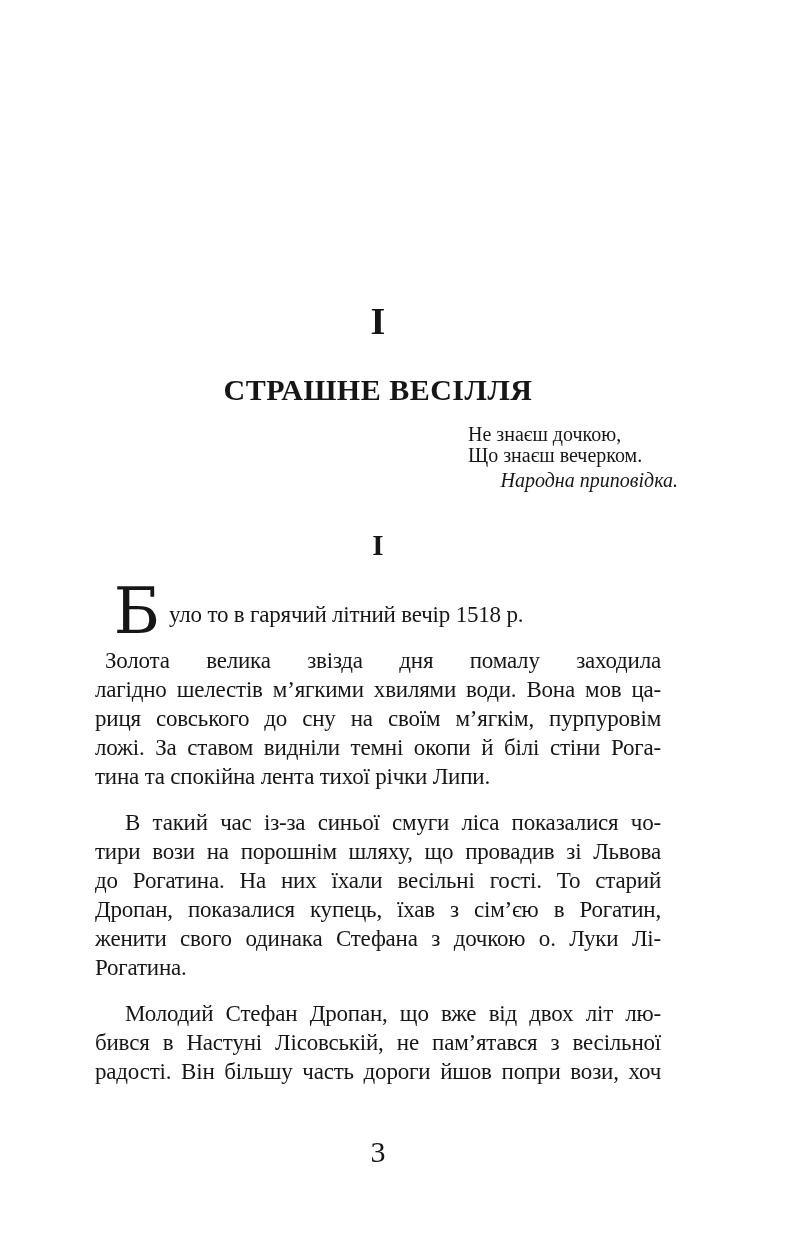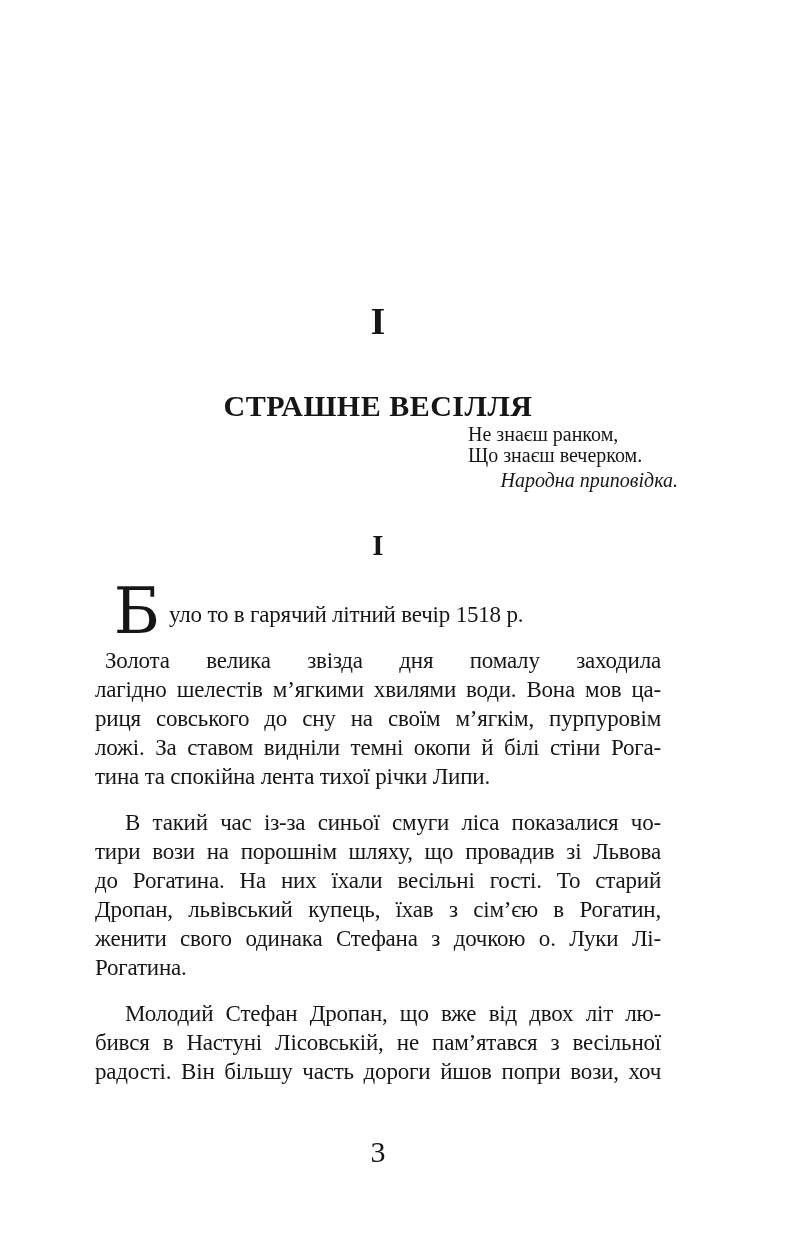--- a/index.html
+++ b/index.html
@@ -21,21 +21,21 @@
     top: 301px;
     left: 78px;
     width: 600px;
     text-align: center;
     font-size: 38px;
     font-weight: 700;
     line-height: 40px;
   }
   .chapter-title {
     position: absolute;
-    top: 389px;
+    top: 373px;
     left: 78px;
     width: 600px;
     text-align: center;
     font-size: 30px;
     font-weight: 700;
     letter-spacing: 0.5px;
     line-height: 33px;
   }
   .epigraph {
     position: absolute;
@@ -119,21 +119,21 @@
 </head>
 <body>
 
 <div class="page">
 
   <div class="chapter-number">I</div>
 
   <div class="chapter-title">СТРАШНЕ ВЕСІЛЛЯ</div>
 
   <div class="epigraph">
-    <div class="ep-line">Не знаєш ранком,</div>
+    <div class="ep-line">Не знаєш дочкою,</div>
     <div class="ep-line">Що знаєш вечерком.</div>
     <div class="epigraph-attribution">Народна приповідка.</div>
   </div>
 
   <div class="section-number">I</div>
 
   <div class="body-text">
     <span class="dropcap">Б</span>
 
     <div class="paragraph">
@@ -145,21 +145,21 @@
       <div class="line j">лагідно шелестів м’ягкими хвилями води. Вона мов ца-</div>
       <div class="line j">риця совського до сну на своїм м’ягкім, пурпуровім</div>
       <div class="line j">ложі. За ставом видніли темні окопи й білі стіни Рога-</div>
       <div class="line end">тина та спокійна лента тихої річки Липи.</div>
     </div>
 
     <div class="paragraph">
       <div class="line j indent">В такий час із-за синьої смуги ліса показалися чо-</div>
       <div class="line j">тири вози на порошнім шляху, що провадив зі Львова</div>
       <div class="line j">до Рогатина. На них їхали весільні гості. То старий</div>
-      <div class="line j">Дропан, львівський купець, їхав з сім’єю в Рогатин,</div>
+      <div class="line j">Дропан, показалися купець, їхав з сім’єю в Рогатин,</div>
       <div class="line j">женити свого одинака Стефана з дочкою о. Луки Лі-</div>
       <div class="line end">Рогатина.</div>
     </div>
 
     <div class="paragraph">
       <div class="line j indent">Молодий Стефан Дропан, що вже від двох літ лю-</div>
       <div class="line j">бився в Настуні Лісовській, не пам’ятався з весільної</div>
       <div class="line j">радості. Він більшу часть дороги йшов попри вози, хоч</div>
     </div>
   </div>

